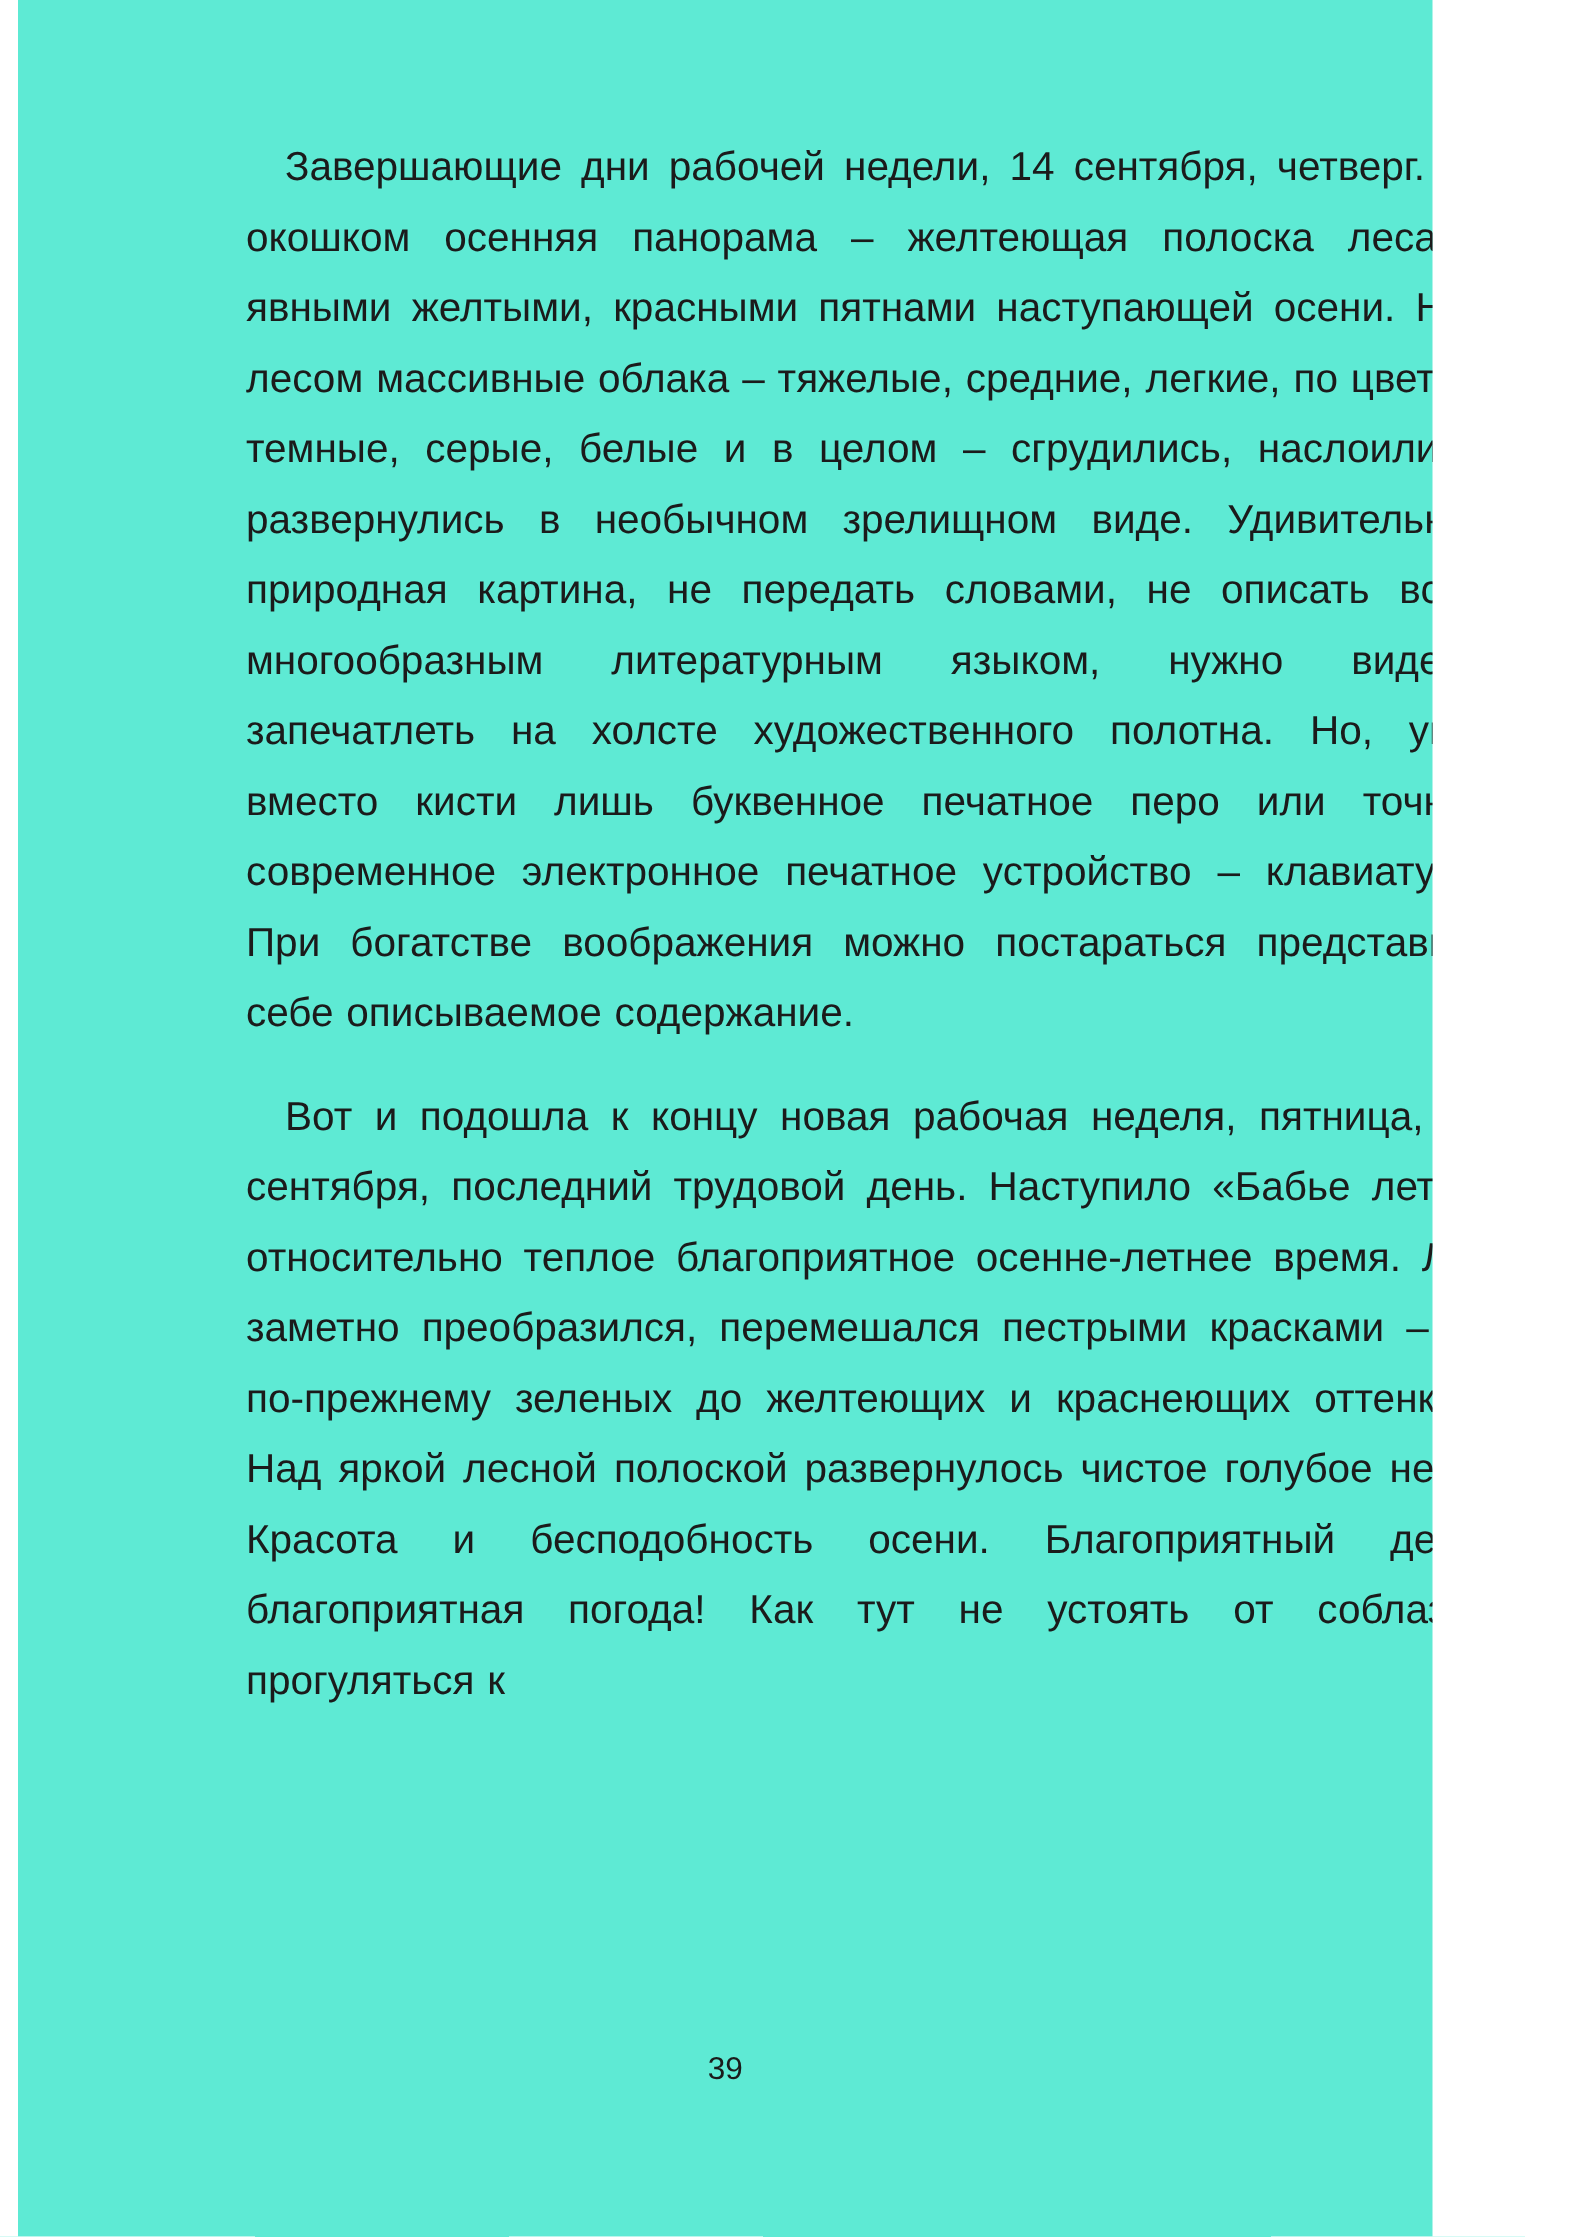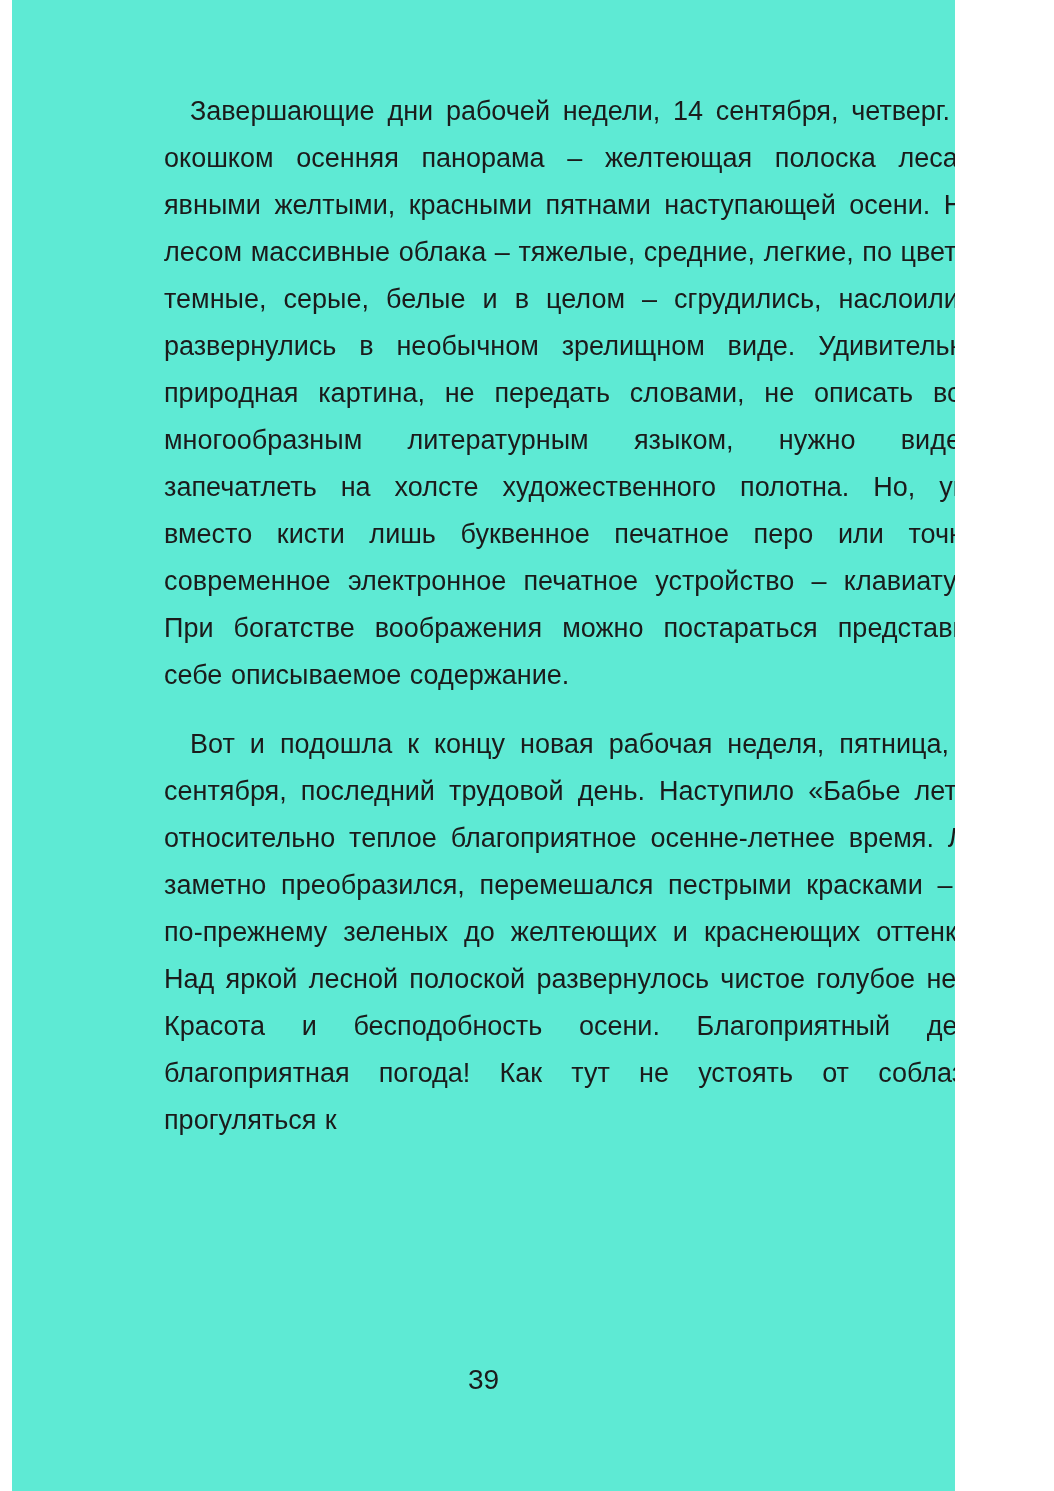--- a/index.html
+++ b/index.html
@@ -32,21 +32,21 @@
     text-indent: 26px;
     word-spacing: 1px;
     color: #1b1b1b;
   }
   .page-number {
     position: absolute;
     left: 0;
     right: 0;
     top: 1366px;
     text-align: center;
-    font-size: 28px;
+    font-size: 21px;
     line-height: 28px;
     color: #1b1b1b;
   }
 </style>
 </head>
 <body>
 
 <div class="page">
   <div class="text-block">
     <p>Завершающие дни рабочей недели, 14 сентября, четверг. За окошком осенняя панорама – желтеющая полоска леса с явными желтыми, красными пятнами наступающей осени. Над лесом массивные облака – тяжелые, средние, легкие, по цвету – темные, серые, белые и в целом – сгрудились, наслоились, развернулись в необычном зрелищном виде. Удивительная природная картина, не передать словами, не описать всем многообразным литературным языком, нужно видеть, запечатлеть на холсте художественного полотна. Но, увы, вместо кисти лишь буквенное печатное перо или точнее современное электронное печатное устройство – клавиатура. При богатстве воображения можно постараться представить себе описываемое содержание.</p>

